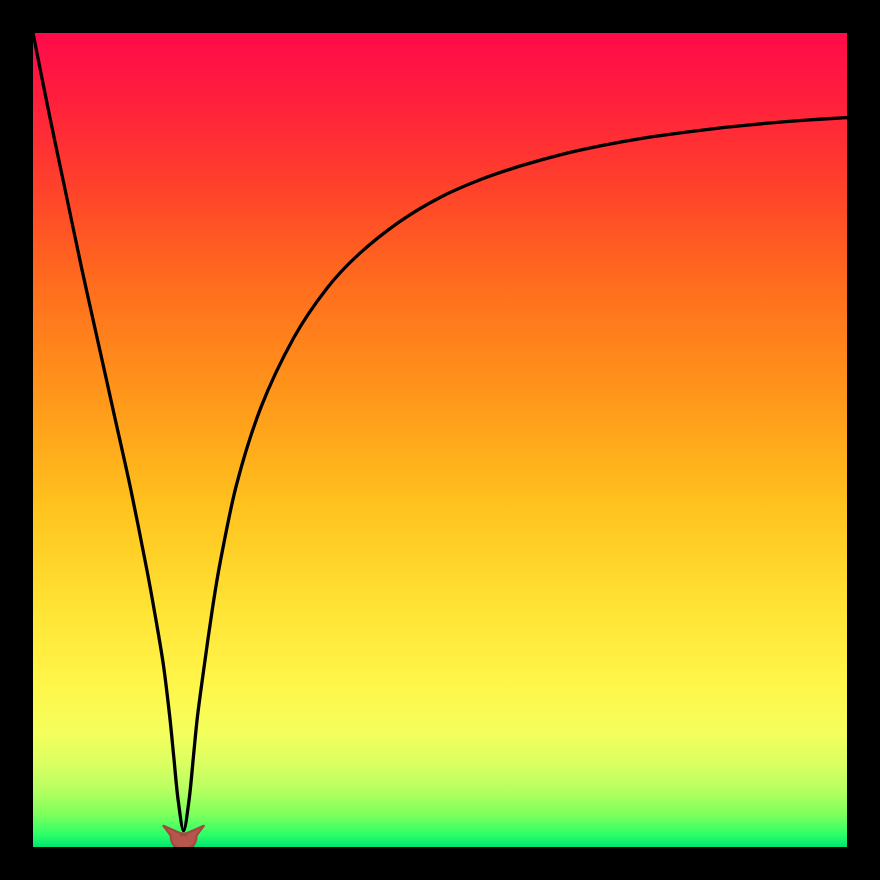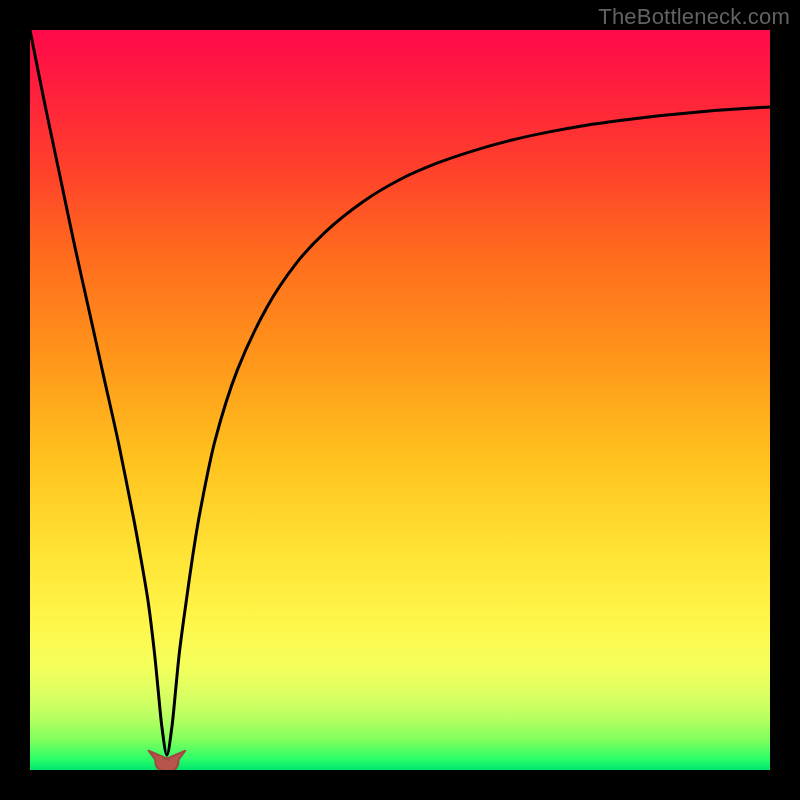--- a/index.html
+++ b/index.html
@@ -66,14 +66,13 @@
       </defs>
       <rect x="0" y="0" width="740" height="740" fill="url(#bgGrad)"></rect>
     </svg>
 
     <svg class="curve-svg" viewBox="0 0 740 740" preserveAspectRatio="none">
       <path id="curvePath" fill="none" stroke="#000000" stroke-width="3" stroke-linejoin="round" stroke-linecap="round" d="M 0.00 0.00 C 2.22 11.10 10.36 52.36 14.80 74.00 C 19.24 95.64 25.16 123.21 29.60 144.30 C 34.04 165.39 39.96 194.07 44.40 214.60 C 48.84 235.14 54.76 261.22 59.20 281.20 C 63.64 301.18 69.56 327.82 74.00 347.80 C 78.44 367.78 84.36 393.31 88.80 414.40 C 93.24 435.49 100.27 471.19 103.60 488.40 C 106.93 505.60 108.78 516.34 111.00 529.10 C 113.22 541.87 116.40 559.63 118.40 573.50 C 120.40 587.38 122.88 608.84 124.32 621.60 C 125.76 634.37 126.91 647.50 128.02 658.60 C 129.13 669.70 130.39 685.61 131.72 695.60 C 133.05 705.59 135.35 725.20 136.90 725.20 C 138.45 725.20 140.75 705.59 142.08 695.60 C 143.41 685.61 144.67 669.70 145.78 658.60 C 146.89 647.50 148.04 633.81 149.48 621.60 C 150.92 609.39 153.40 591.63 155.40 577.20 C 157.40 562.77 160.58 539.83 162.80 525.40 C 165.02 510.97 166.87 498.20 170.20 481.00 C 173.53 463.80 179.45 431.79 185.00 410.70 C 190.55 389.61 199.43 360.38 207.20 340.40 C 214.97 320.42 227.92 293.60 236.80 277.50 C 245.68 261.40 257.52 244.53 266.40 233.10 C 275.28 221.67 286.01 210.49 296.00 201.28 C 305.99 192.07 321.90 179.45 333.00 171.68 C 344.10 163.91 358.90 155.25 370.00 149.48 C 381.10 143.71 395.90 137.53 407.00 133.20 C 418.10 128.87 432.90 124.06 444.00 120.62 C 455.10 117.18 469.90 113.03 481.00 110.26 C 492.10 107.49 506.90 104.34 518.00 102.12 C 529.10 99.90 543.90 97.24 555.00 95.46 C 566.10 93.68 580.90 91.72 592.00 90.28 C 603.10 88.84 617.90 87.06 629.00 85.84 C 640.10 84.62 654.90 83.14 666.00 82.14 C 677.10 81.14 691.90 79.96 703.00 79.18 C 714.10 78.40 734.45 77.29 740.00 76.96 "></path>
       <path id="markerPath" fill="#b6554c" stroke="#a04a42" stroke-width="2" stroke-linejoin="round" stroke-linecap="round" d="M 118.54 720.76 L 125.19999999999999 729.64 Q 125.19999999999999 741.64 136.89999999999998 741.64 Q 148.6 741.64 148.6 729.64 L 155.26 720.76 L 141.26 726.76 L 134.6 729.64 Q 134.6 727.64 136.89999999999998 727.64 Q 139.2 727.64 139.2 729.64 L 132.54000000000002 726.76 Z"></path>
     </svg>
   </div>
 
-  <div class="watermark">TheBottleneck.com</div>
 </div>
 
 </body></html>

